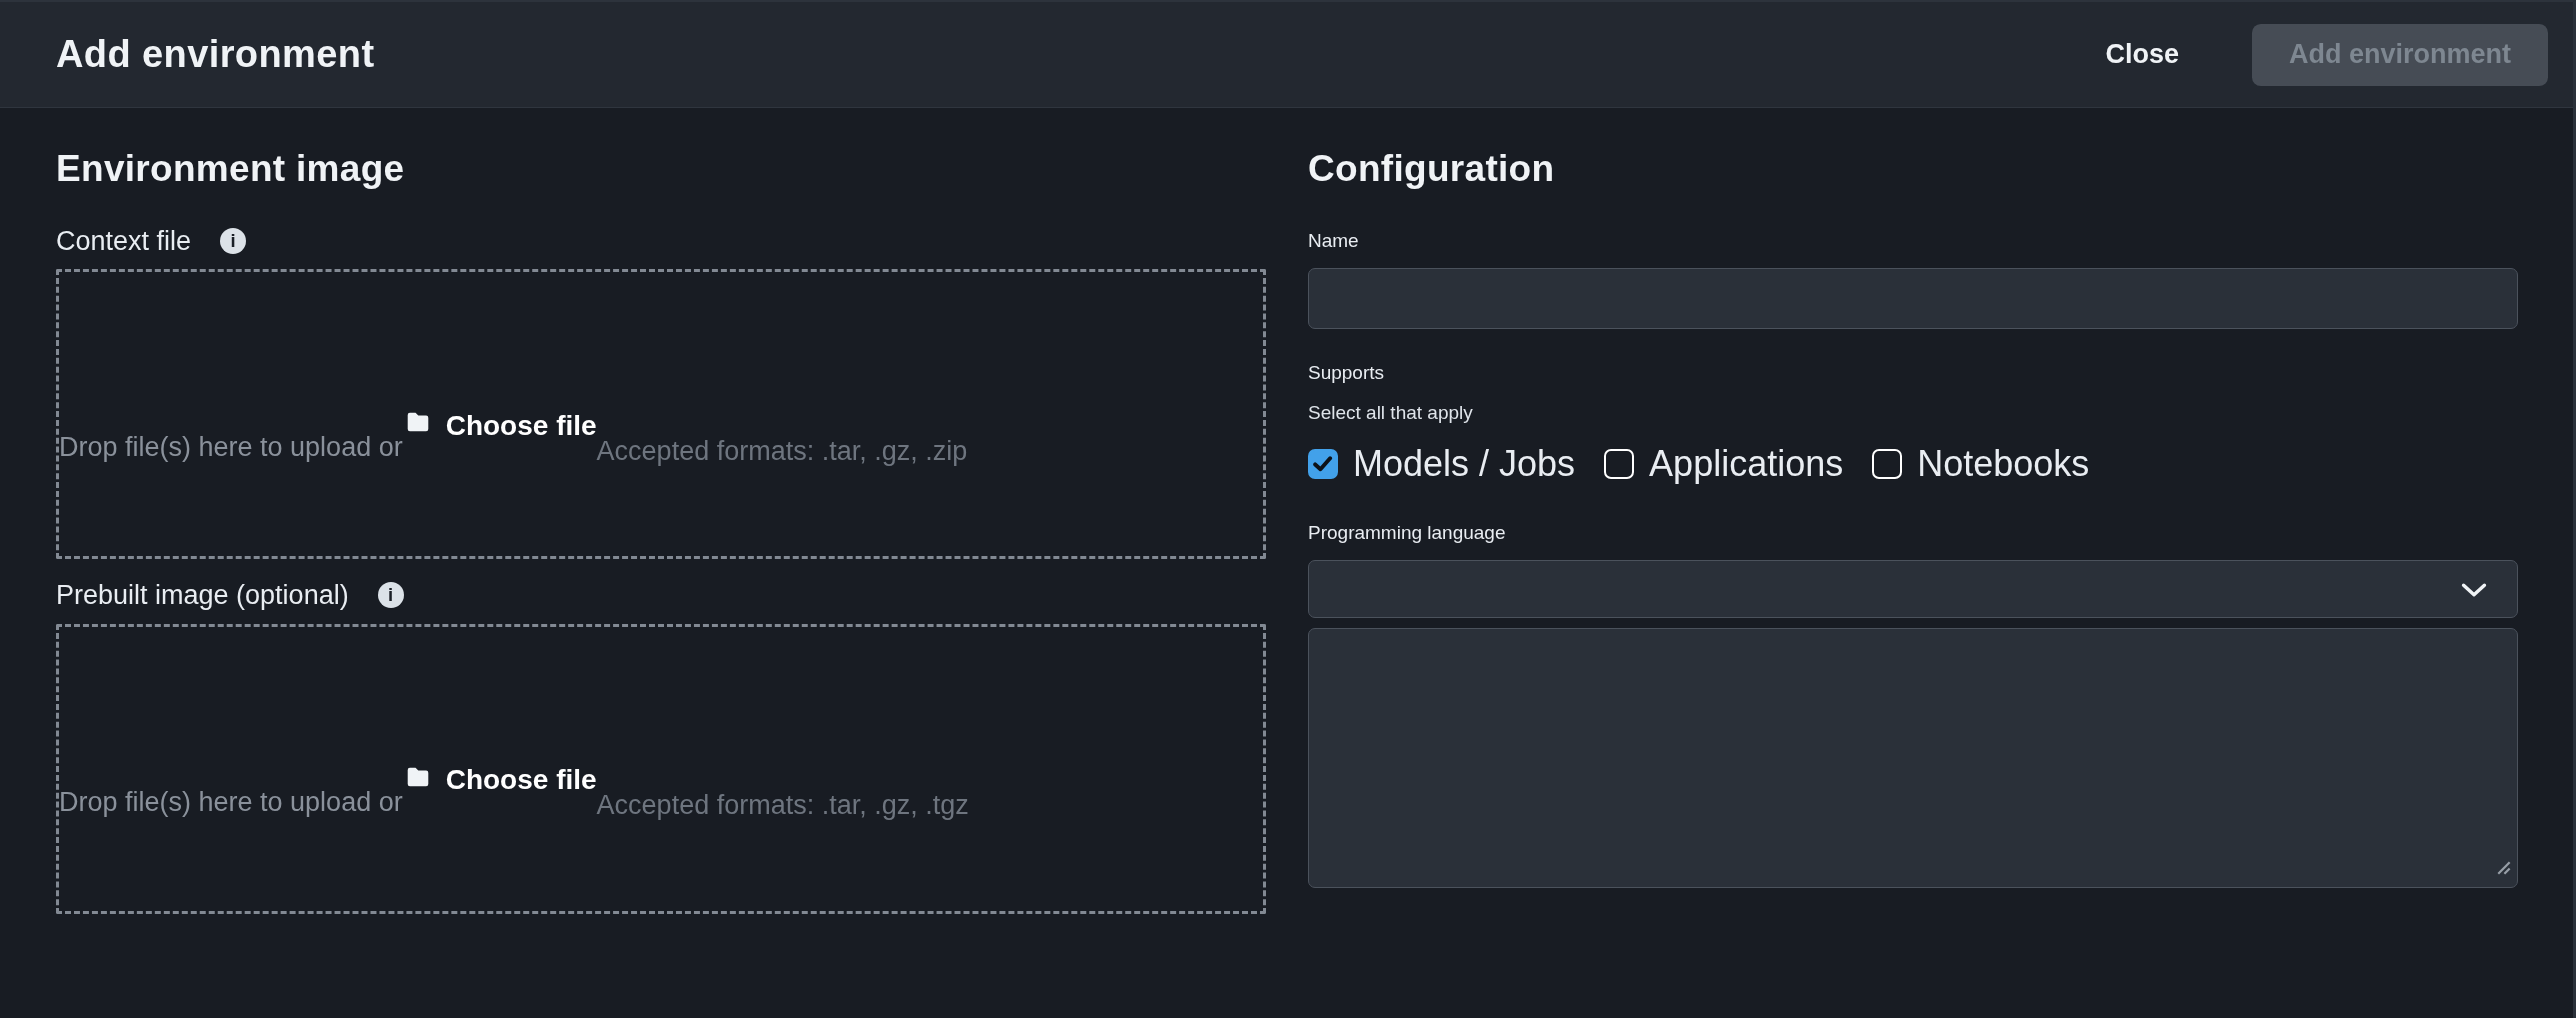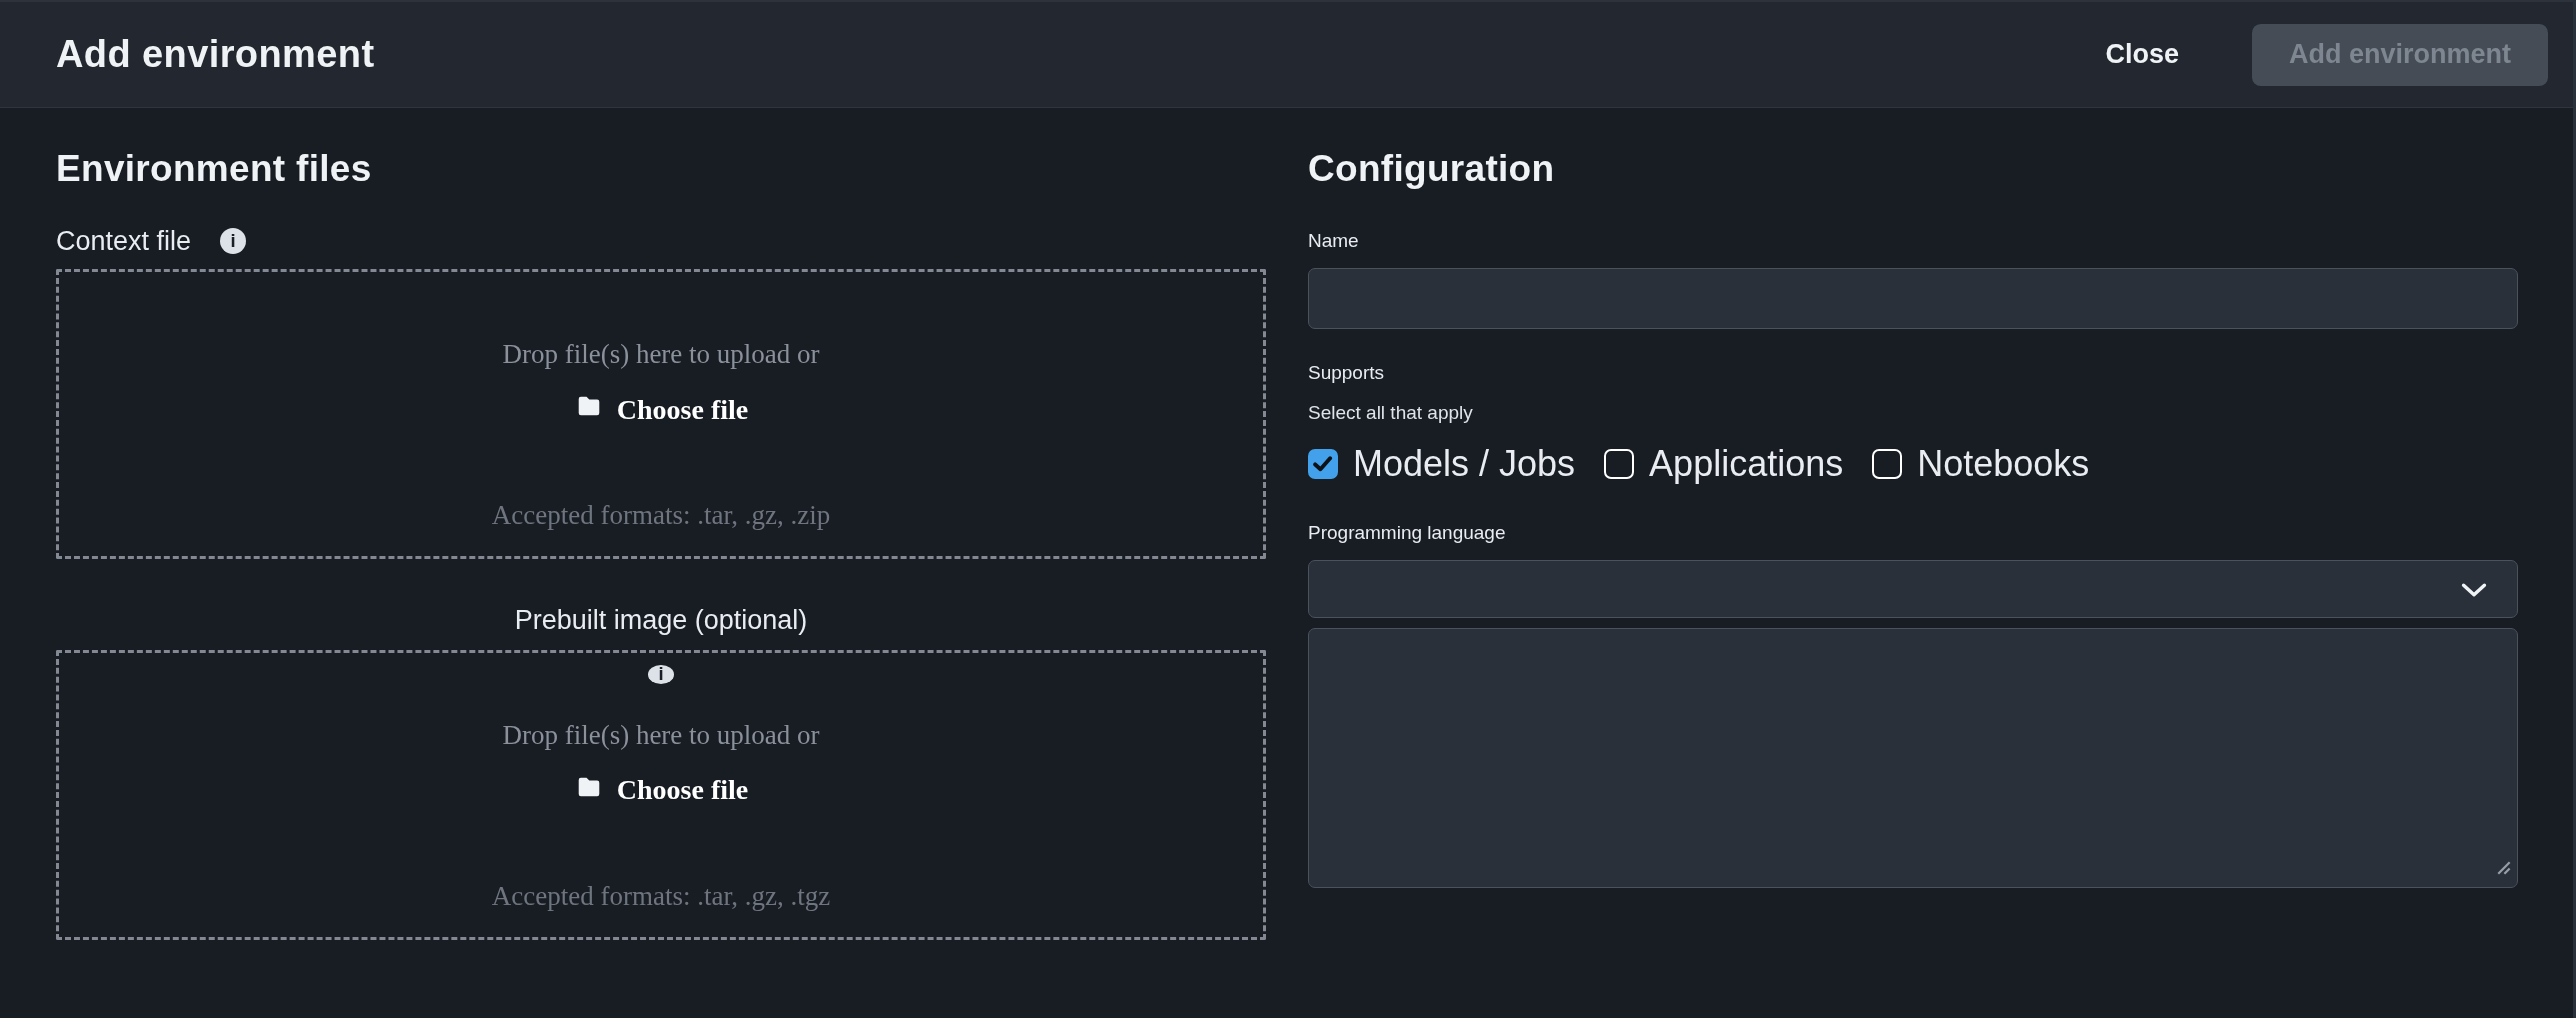--- a/index.html
+++ b/index.html
@@ -73,44 +73,43 @@
   .field-label-row {
     display: flex;
     align-items: center;
     gap: 29px;
     font-size: 27px;
     color: #e9edf2;
     margin-bottom: 12.3px;
     height: 32px;
     text-align: center;
   }
-  .field-label-row.second { margin-top: 46px; flex-direction: column; }
+  .field-label-row.second { margin-top: 20px; }
   .info-icon {
     width: 26px; height: 26px;
     border-radius: 50%;
     background: #dce2e8;
     color: #1a1f26;
     font-size: 18.4px;
     font-weight: 700;
     display: inline-flex;
     align-items: center;
     justify-content: center;
     cursor: default;
     line-height: 1;
   }
 
   
   .dropzone {
     height: 290px;
     border: 3.5px dashed #828993;
     border-radius: 1.8px;
     display: flex;
-    flex-direction: column;
-    align-items: center;
-    font-family: Liberation Serif, serif;
+    flex-direction: row;
+    align-items: center;
   }
   .drop-text {
     margin-top: 67px;
     font-size: 27px;
     color: #8a919b;
   }
   .choose-file {
     margin-top: 23px;
     display: flex;
     align-items: center;
@@ -216,21 +215,21 @@
   <h1>Add environment</h1>
   <div class="header-actions">
     <button class="btn-close">Close</button>
     <button class="btn-submit" disabled="">Add environment</button>
   </div>
 </header>
 
 <main class="content">
 
   <section>
-    <h2 class="section-title">Environment files</h2>
+    <h2 class="section-title">Environment image</h2>
 
     <div class="field-label-row">
       <span>Context file</span>
       <span class="info-icon">i</span>
     </div>
     <div class="dropzone">
       <div class="drop-text">Drop file(s) here to upload or</div>
       <button class="choose-file">
         <span>
           <svg width="30" height="26" viewBox="0 0 24 24">

